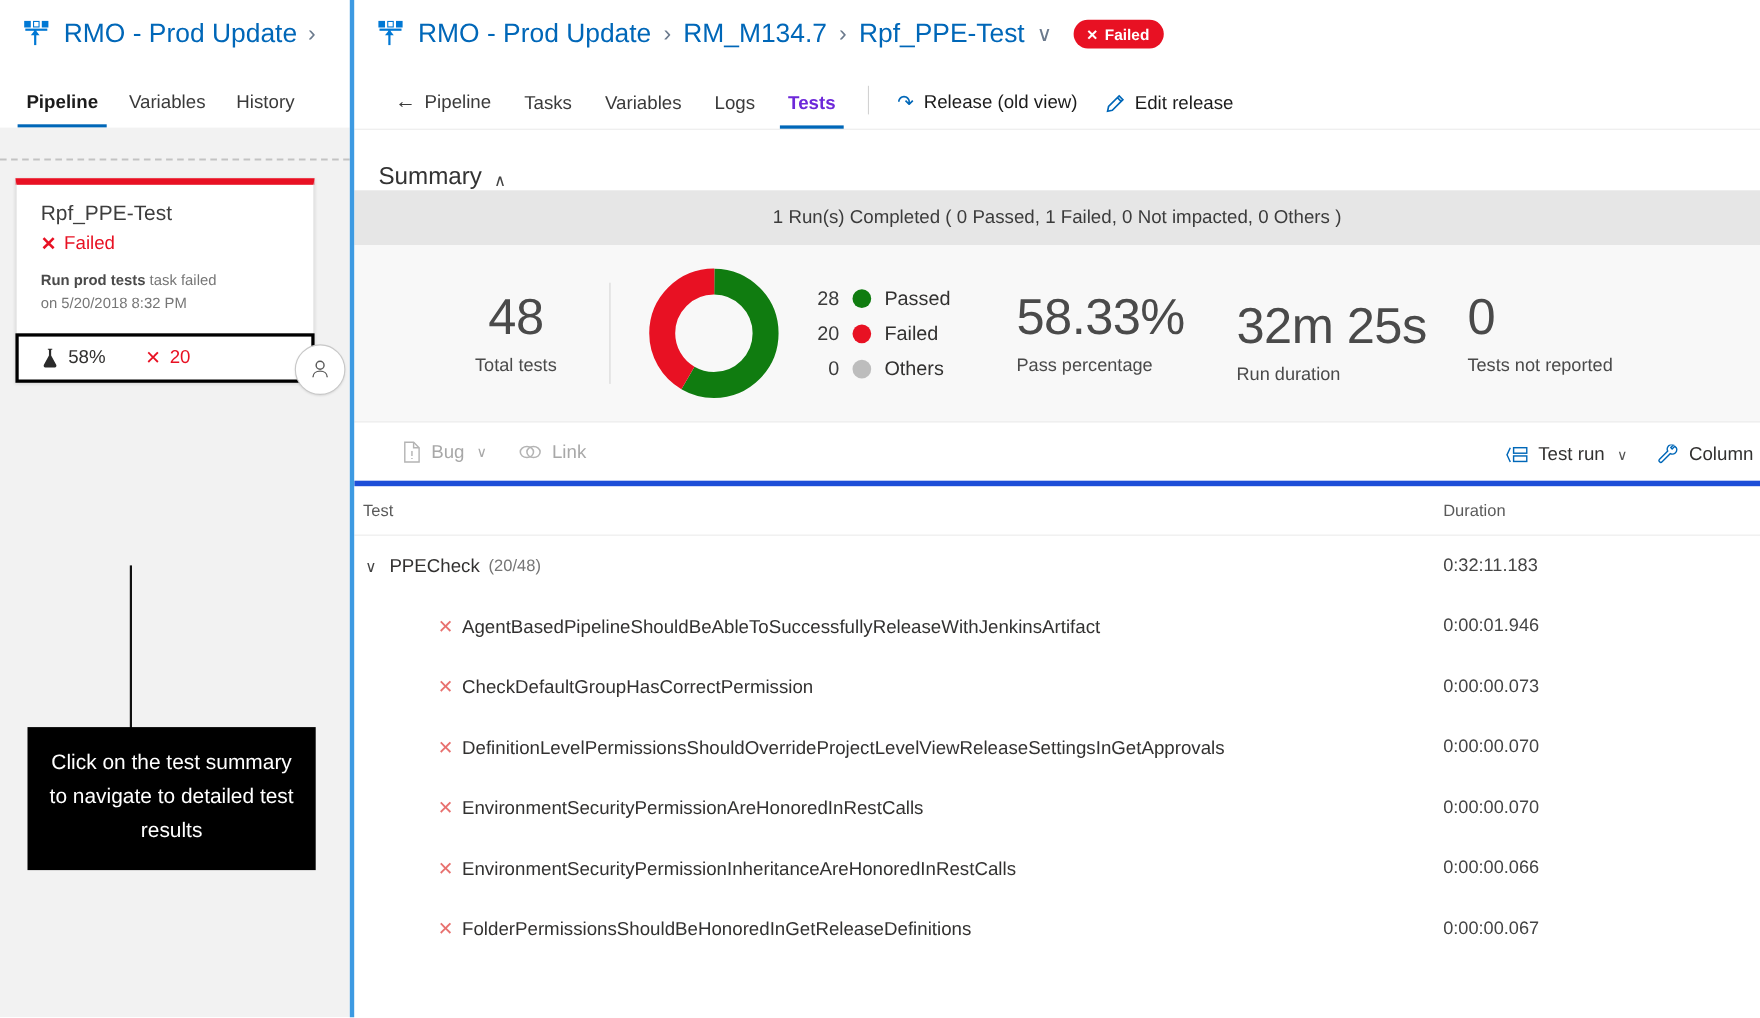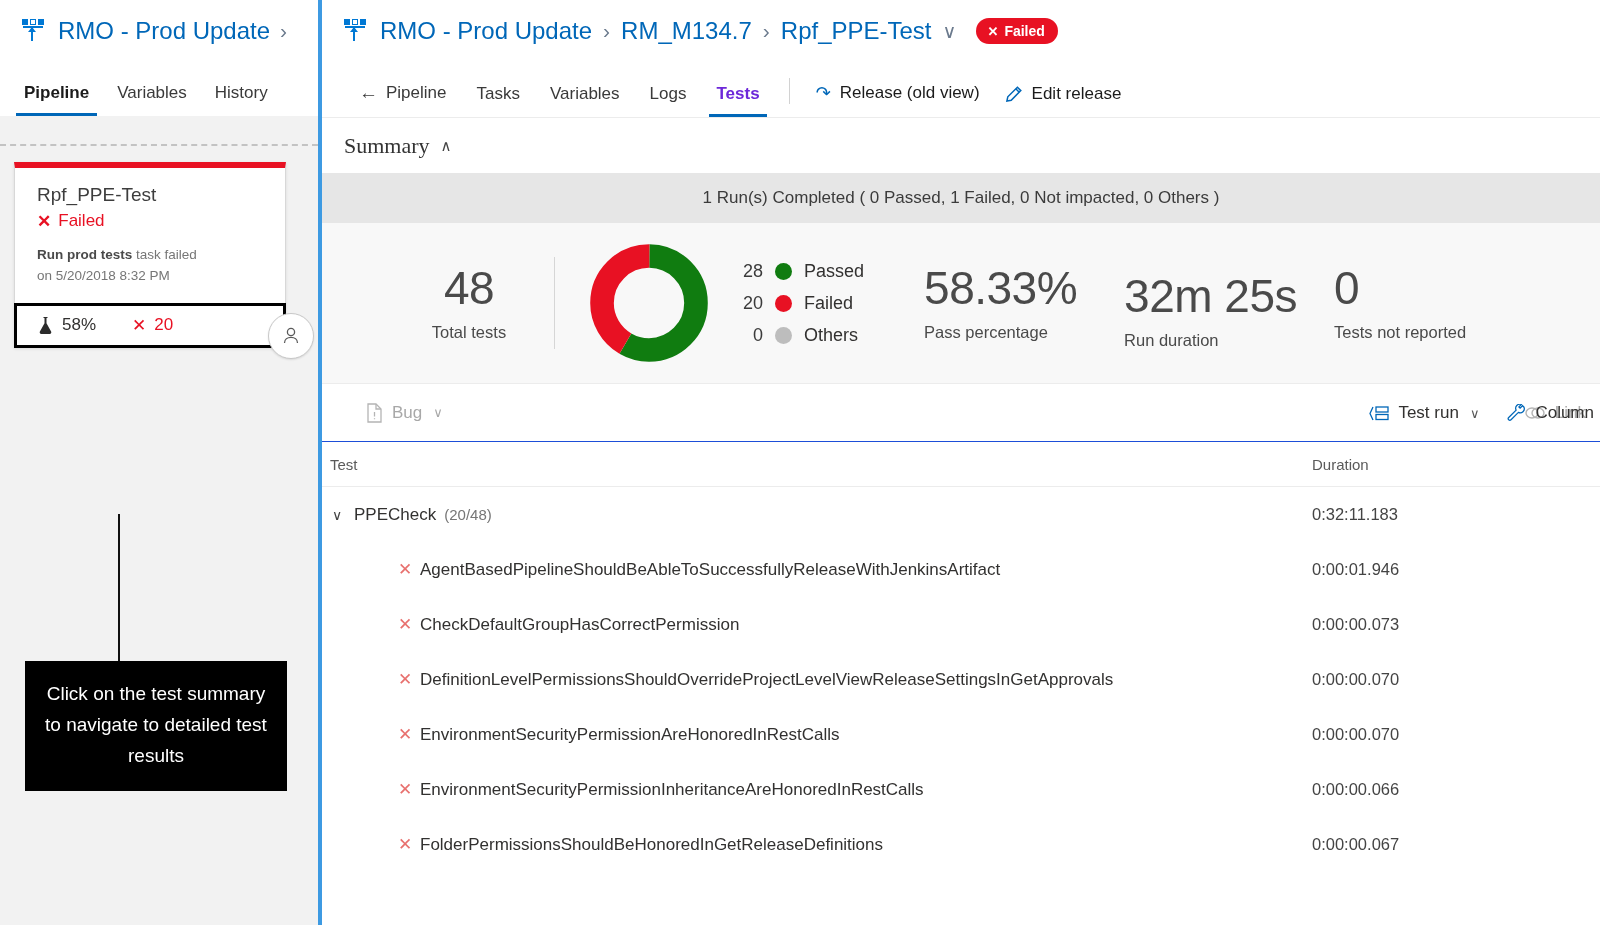--- a/index.html
+++ b/index.html
@@ -185,22 +185,22 @@
   .mtool {
     font-size: 17px; color: #1b1b1b; padding: 0 12px 13px 12px;
     display: flex; align-items: center; gap: 9px; cursor: pointer; white-space: nowrap;
   }
   .ico-share { color: #0067b8; font-size: 18px; }
   .ico-pencil { color: #0067b8; font-size: 17px; }
 
   
   .summary-wrap { border-top: 1px solid #ececec; }
   .summary-head {
-    height: 55px; display: flex; align-items: center;
-    padding-left: 22px; gap: 11px; cursor: pointer; font-family: Liberation Serif, serif;
+    height: 55px; display: flex; align-items: flex-end;
+    padding-left: 22px; gap: 11px; cursor: pointer;
   }
   .summary-title { font-size: 22px; color: #333333; }
   .summary-caret { font-size: 15px; color: #444444; }
 
   .run-banner {
     background: #e6e6e6; height: 50px;
     display: flex; align-items: center; justify-content: center;
     font-size: 17px; color: #3b3b3b;
   }
 
@@ -235,23 +235,22 @@
   .lg-lbl { font-size: 18px; color: #323130; }
 
   .stat.pass { margin-left: 60px; width: 200px; }
   .stat.dur { width: 210px; margin-top: 16px; }
   .stat.notrep { width: 250px; }
 
   
   .grid-toolbar {
     height: 58px; display: flex; align-items: center;
     padding: 0 0 0 30px;
-    border-bottom: 1px solid #1d4ed8;
+    border-bottom: 5px solid #1d4ed8;
     position: relative;
-    justify-content: space-between;
   }
   .gt-btn {
     display: flex; align-items: center; gap: 9px;
     font-size: 17px; color: #a8a8a8; padding: 0 14px;
     cursor: default; white-space: nowrap;
   }
   .gt-btn.enabled { color: #323130; }
   .gt-caret { font-size: 13px; color: #a8a8a8; margin-left: 2px; }
   .gt-caret.enabled { color: #555; }
   .gt-right {

